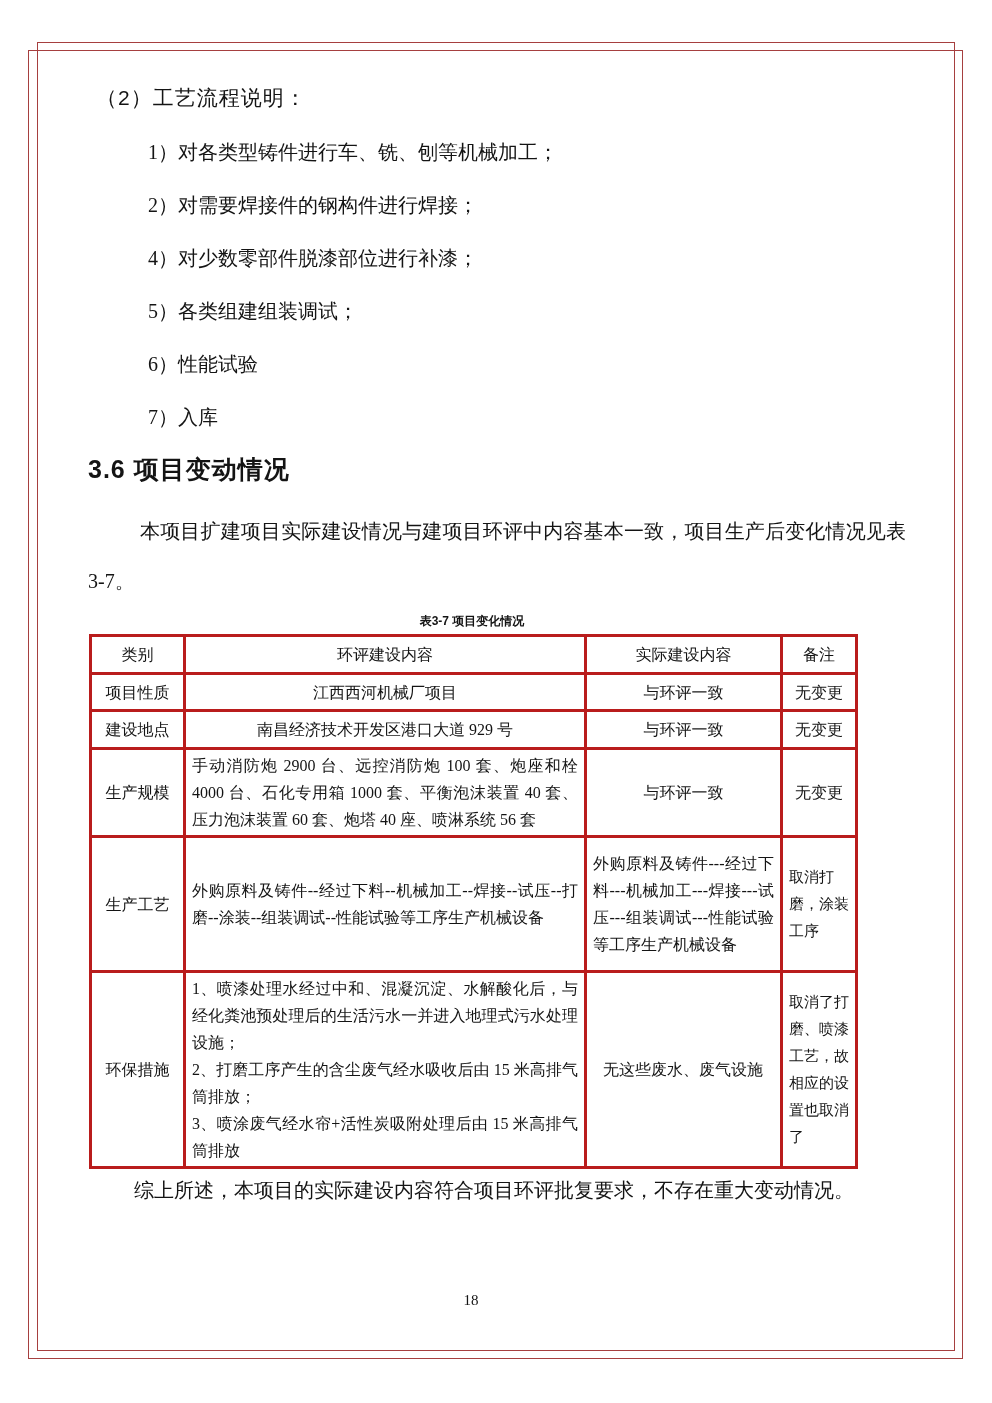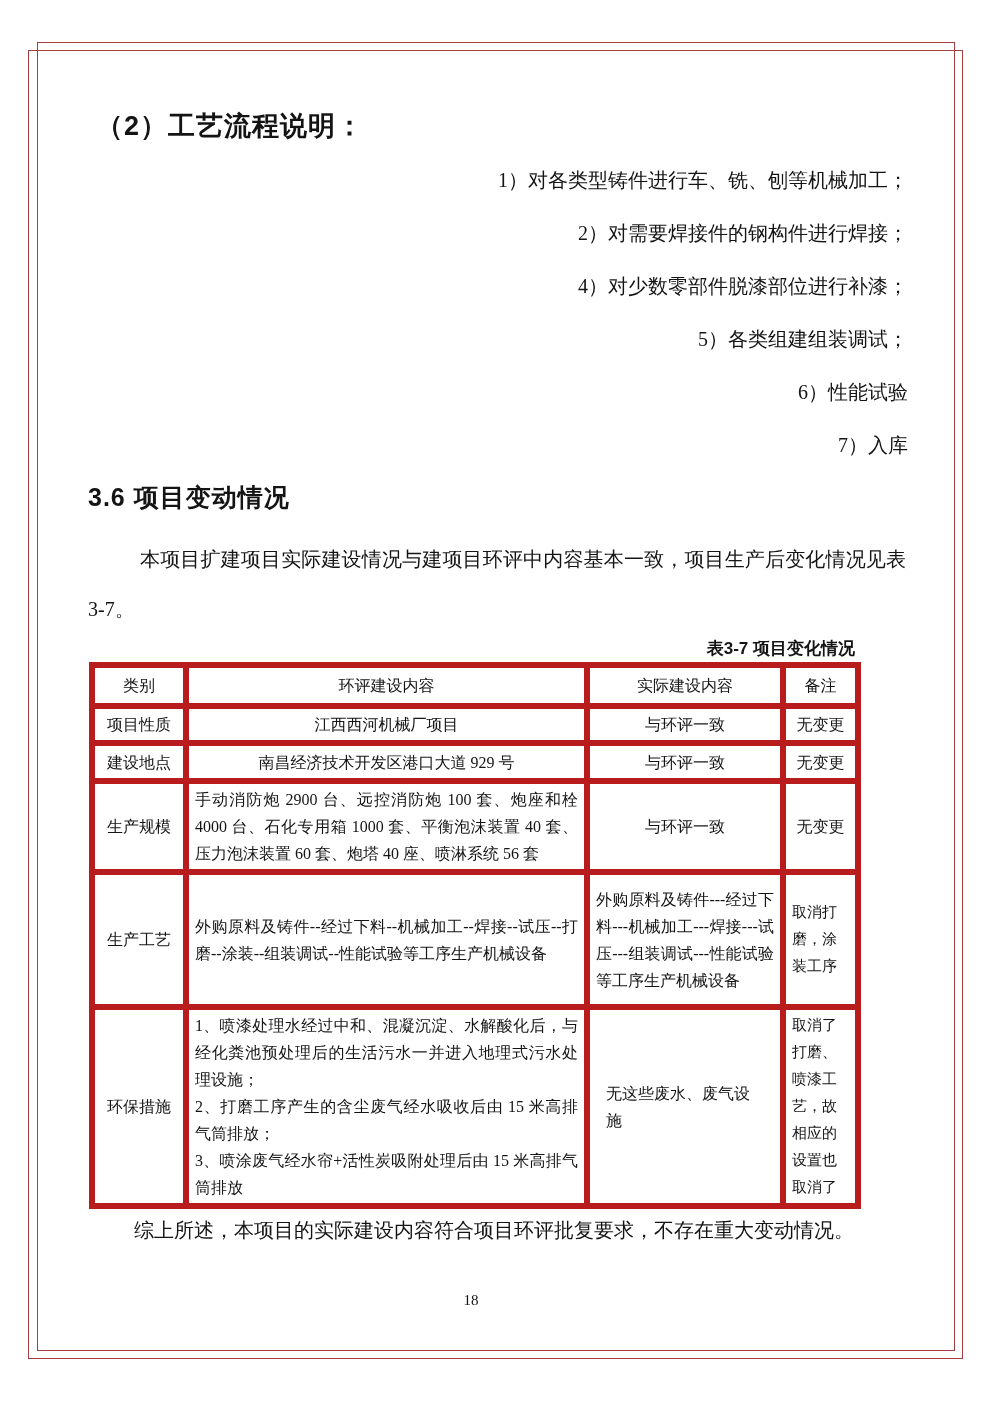--- a/index.html
+++ b/index.html
@@ -16,49 +16,49 @@
     position:absolute; left:28px; top:50px; width:933px; height:1307px;
     border:1.5px solid #a63f3f; pointer-events:none;
   }
   .frame-b {
     position:absolute; left:37px; top:42px; width:916px; height:1307px;
     border:1.5px solid #a63f3f; pointer-events:none;
   }
   .content { position:absolute; left:88px; top:0; width:820px; }
 
   .h-process {
-    margin:112px 0 0 8px;
+    margin:84px 0 0 8px;
     font-family:"Liberation Sans","DejaVu Sans",sans-serif;
-    font-size:27px; line-height:28px; font-weight:bold; letter-spacing:1px;
+    font-size:21px; line-height:28px; font-weight:normal; letter-spacing:1px;
   }
   ol.steps { list-style:none; margin:0; padding:0; font-size:20px; }
-  ol.steps li { margin:27px 0 0 60px; line-height:26px;text-align:right; }
+  ol.steps li { margin:27px 0 0 60px; line-height:26px; }
 
   .h-section {
     margin:24px 0 0 0;
     font-family:"Liberation Sans","DejaVu Sans",sans-serif;
     font-size:25px; line-height:30px; font-weight:bold; letter-spacing:1px;
   }
   .lead {
     margin:22px 0 0 0; font-size:20px; line-height:50px;
     text-indent:52px; text-align:justify; width:818px;
   }
   .tbl-caption {
-    margin:4px 0 0 1px; width:766px; text-align:right;
+    margin:4px 0 0 1px; width:766px; text-align:center;
     font-family:"Liberation Sans","DejaVu Sans",sans-serif;
-    font-size:17px; font-weight:bold; line-height:22px;
+    font-size:12px; font-weight:bold; line-height:22px;
   }
   table.change {
     border-collapse:collapse; table-layout:fixed;
     width:766px; margin:2px 0 0 1px;
     font-size:16px;
     border-top:3px solid #000; border-bottom:3px solid #000;
   }
   table.change th, table.change td {
-    border:6px solid #b91c1c; vertical-align:middle;
+    border:3px solid #b91c1c; vertical-align:middle;
     padding:2px 6px; line-height:27px; overflow:hidden;
   }
   table.change thead th {
     font-weight:normal; height:31px; text-align:center;
     border-bottom:2px solid #000;
   }
   tr.r1 { height:37px; } tr.r2 { height:38px; }
   tr.r3 { height:87px; } tr.r4 { height:135px; } tr.r5 { height:187px; }
   td.center { text-align:center; }
   td.just { text-align:justify; }

